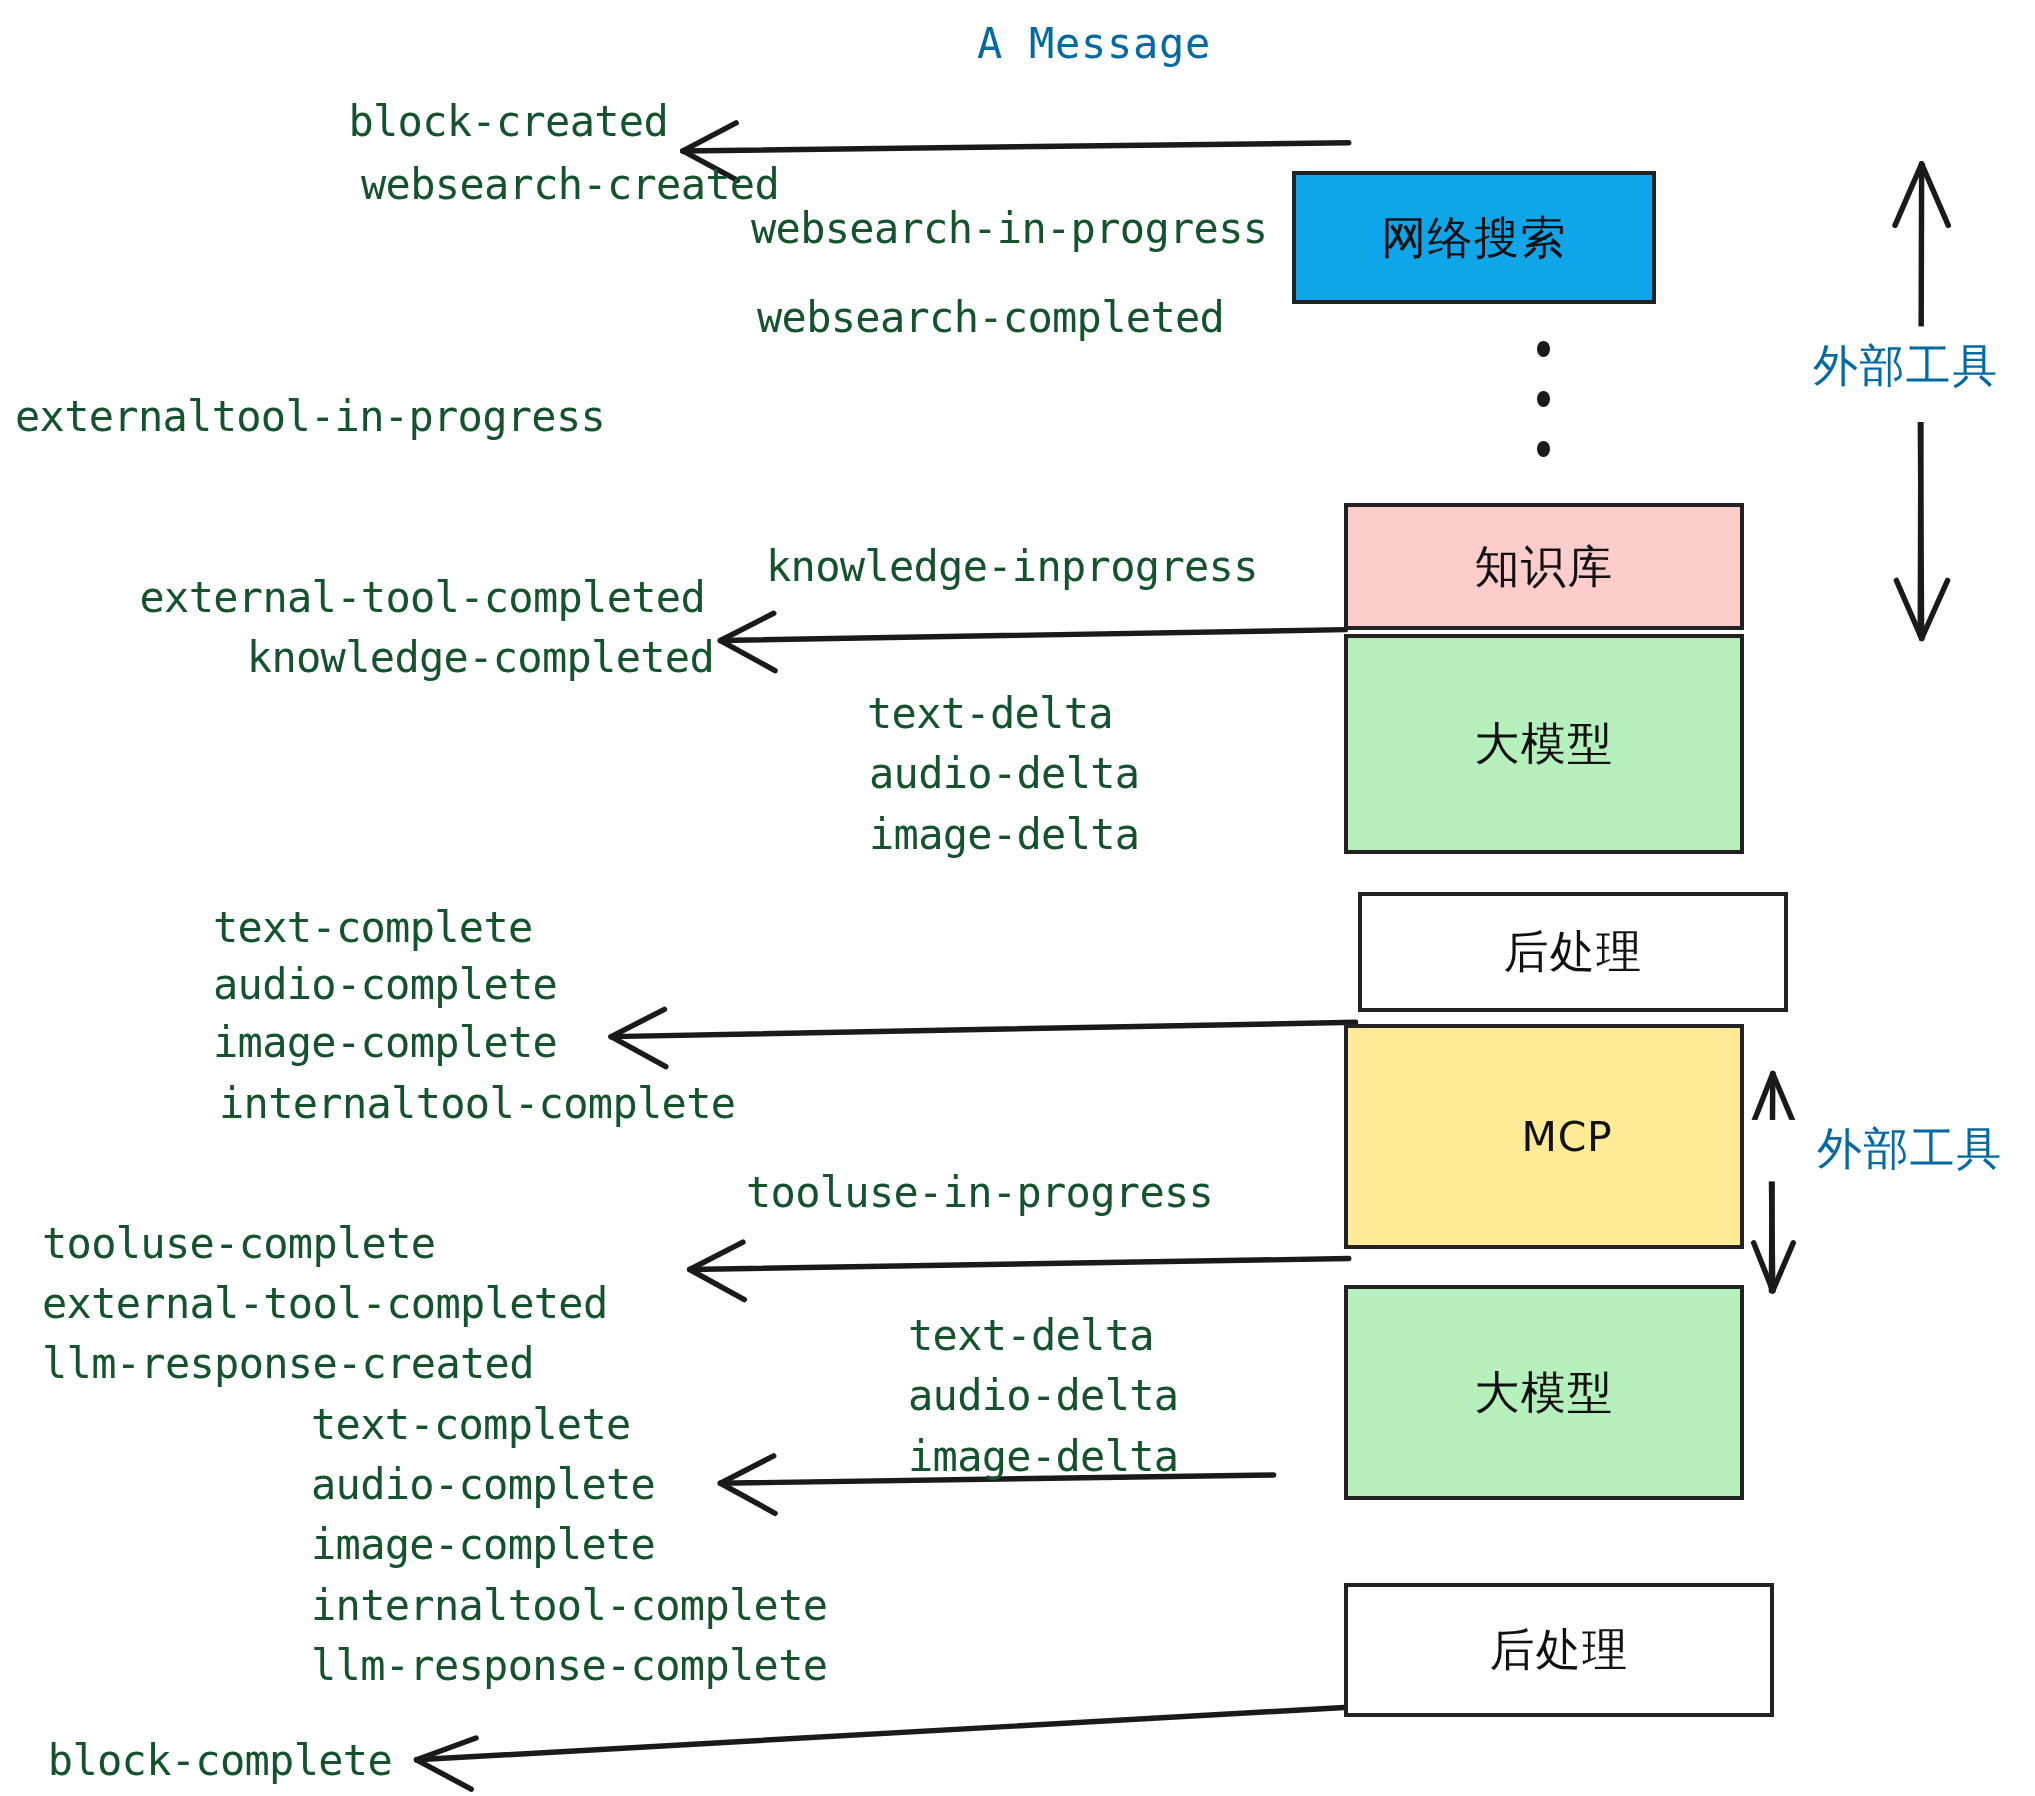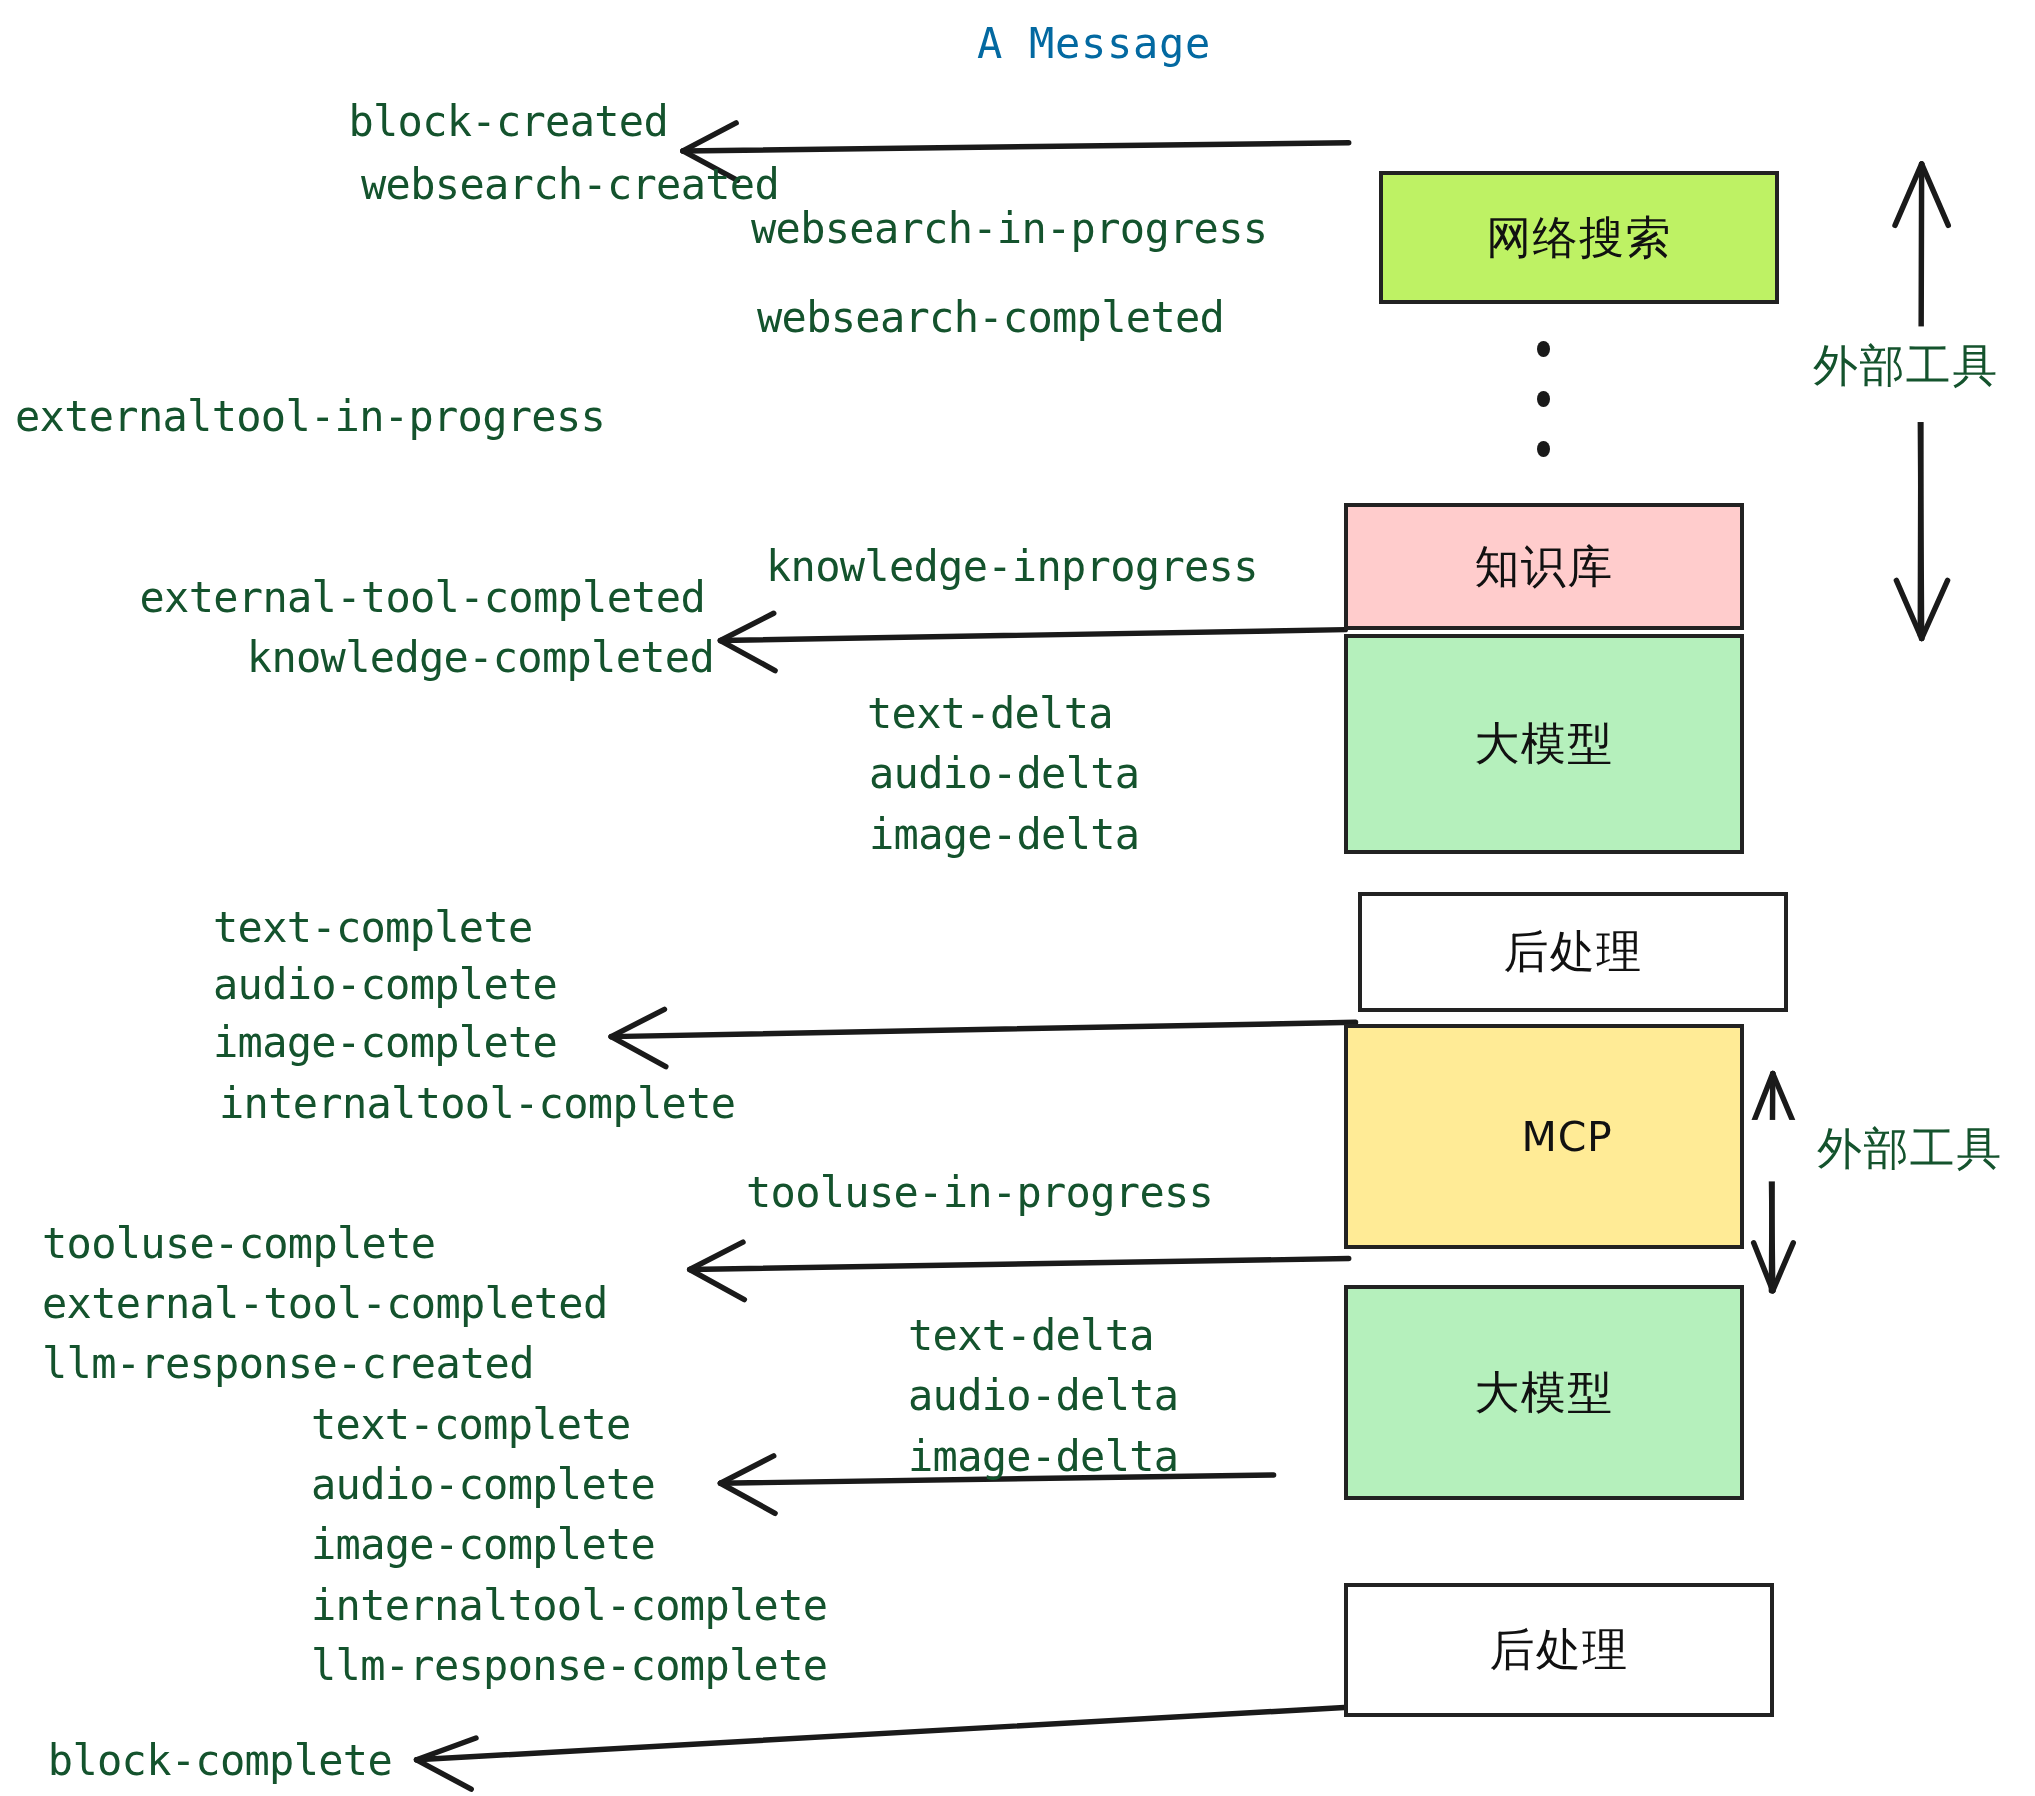--- a/index.html
+++ b/index.html
@@ -67,21 +67,21 @@
     display: block;
     width: 13px;
     height: 16.4px;
     border-radius: 50%;
     background: #1a1a1a;
   }
   .sidelabel {
     position: absolute;
     font-family: Liberation Mono, monospace;
     font-size: 45px;
-    color: #14532d;
+    color: #0369a1;
     letter-spacing: 1.4px;
     white-space: pre;
   }
   svg.overlay {
     position: absolute;
     left: 0;
     top: 0;
     width: 2035px;
     height: 1796px;
     pointer-events: none;
@@ -135,21 +135,21 @@
 
       <path d="M2594 1718 L2596 1890"></path>
       <path d="M2596 1890 L2568 1820"></path>
       <path d="M2596 1890 L2626 1820"></path>
     </g>
 
     <rect x="2740" y="478" width="180" height="140" fill="#ffffff"></rect>
     <rect x="2550" y="1640" width="110" height="90" fill="#ffffff"></rect>
   </svg>
 
-  <div class="box" style="left:1379px; top:171px; width:400px; height:133px; background:#bef264;">
+  <div class="box" style="left:1292px; top:171px; width:364px; height:133px; background:#0ea5e9;">
     <span>网络搜索</span>
   </div>
 
   <div class="box" style="left:1344px; top:503px; width:400px; height:127px; background:#FFCCCC;">
     <span>知识库</span>
   </div>
 
   <div class="box" style="left:1344px; top:634px; width:400px; height:220px; background:#B5F0BC;">
     <span>大模型</span>
   </div>

